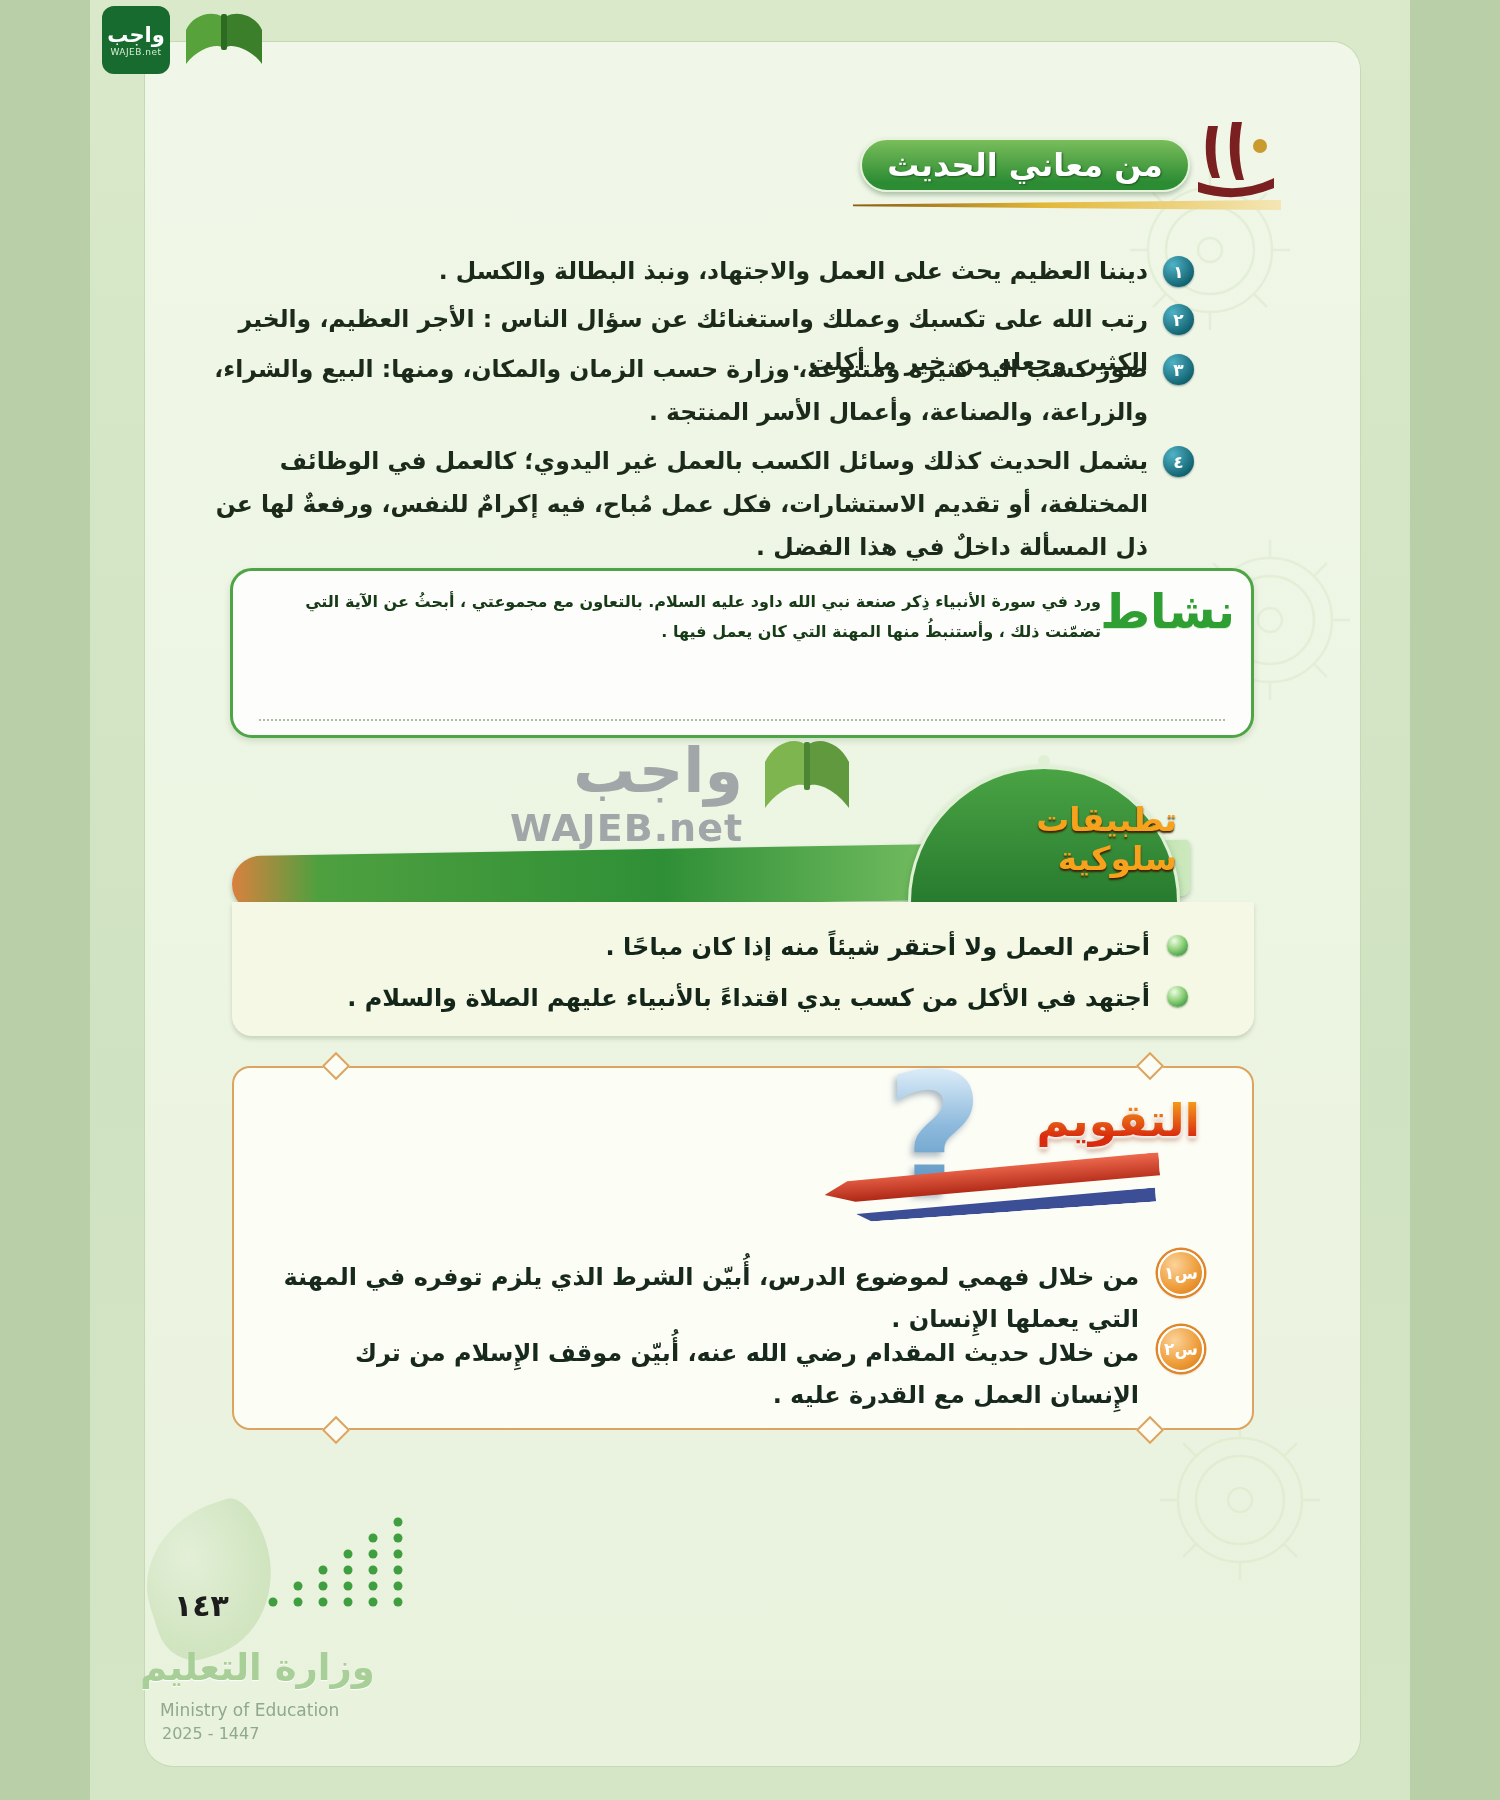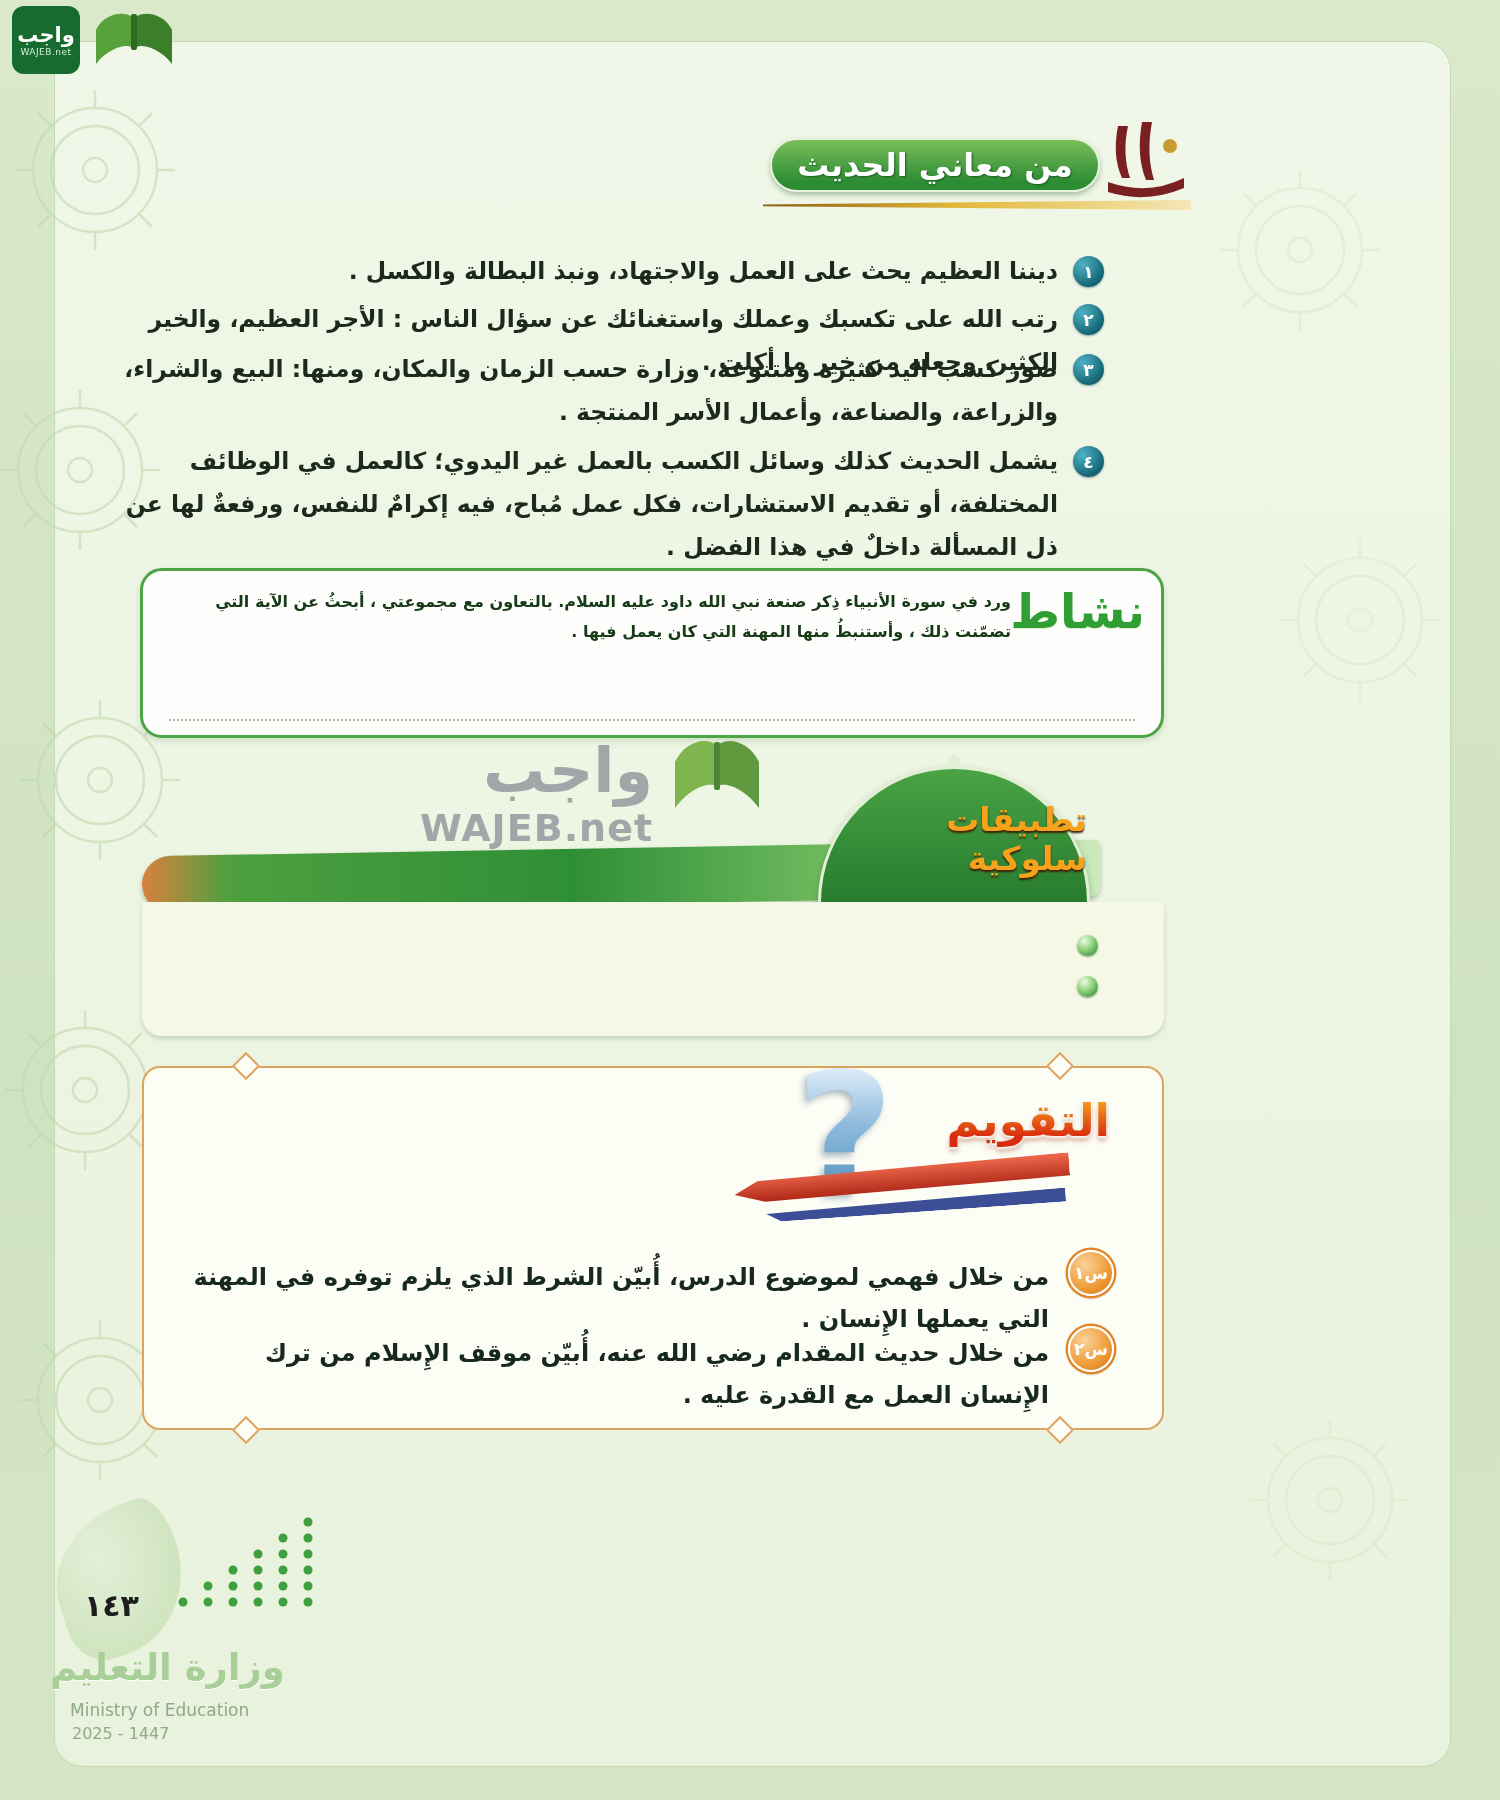--- a/index.html
+++ b/index.html
@@ -1,17 +1,17 @@
 <!DOCTYPE html>
 <html lang="ar"><head>
 <meta charset="utf-8">
 <style>
   * { margin:0; padding:0; box-sizing:border-box; }
   body { background:#b9cfa8; font-family:"DejaVu Sans", sans-serif; }
-  .page { position:relative; width:1500px; height:1800px; margin:0 auto;
+  .page { position:relative; width:1320px; height:1800px; margin:0 auto;
           background:linear-gradient(180deg,#d9e9ca 0%,#cfe2c2 60%,#d5e6c6 100%);
           overflow:hidden; direction:rtl; font-family:"DejaVu Sans", sans-serif; }
   .inner { position:absolute; left:55px; right:50px; top:42px; bottom:34px;
            background:linear-gradient(180deg,#f0f7e8 0%,#e9f2dd 100%);
            border-radius:28px; box-shadow:0 0 0 1px #c5dab3; }
   .bg-orn { position:absolute; inset:0; pointer-events:none; }
 
   
   .wajeb-wrap { position:absolute; left:12px; top:6px; direction:ltr; display:flex; gap:10px; }
   .wajeb-box { width:68px; height:68px; background:#176b2f; border-radius:12px;
@@ -200,23 +200,25 @@
   </div>
 
   <div class="banner"></div>
   <div class="dome">
     <div class="dome-finial"></div>
     <span class="dome-title">تطبيقات سلوكية</span>
   </div>
   <div class="behav-panel">
     <div class="brow">
       <span class="sphere"></span>
+      <span class="btext">أحترم العمل ولا أحتقر شيئاً منه إذا كان مباحًا .</span>
     </div>
     <div class="brow">
       <span class="sphere"></span>
+      <span class="btext">أجتهد في الأكل من كسب يدي اقتداءً بالأنبياء عليهم الصلاة والسلام .</span>
     </div>
   </div>
 
   <div class="eval">
     <div class="corn" style="right:92px; top:-12px"></div>
     <div class="corn" style="right:92px; bottom:-12px"></div>
     <div class="corn" style="left:92px; top:-12px"></div>
     <div class="corn" style="left:92px; bottom:-12px"></div>
 
     <div class="qm">?</div>

